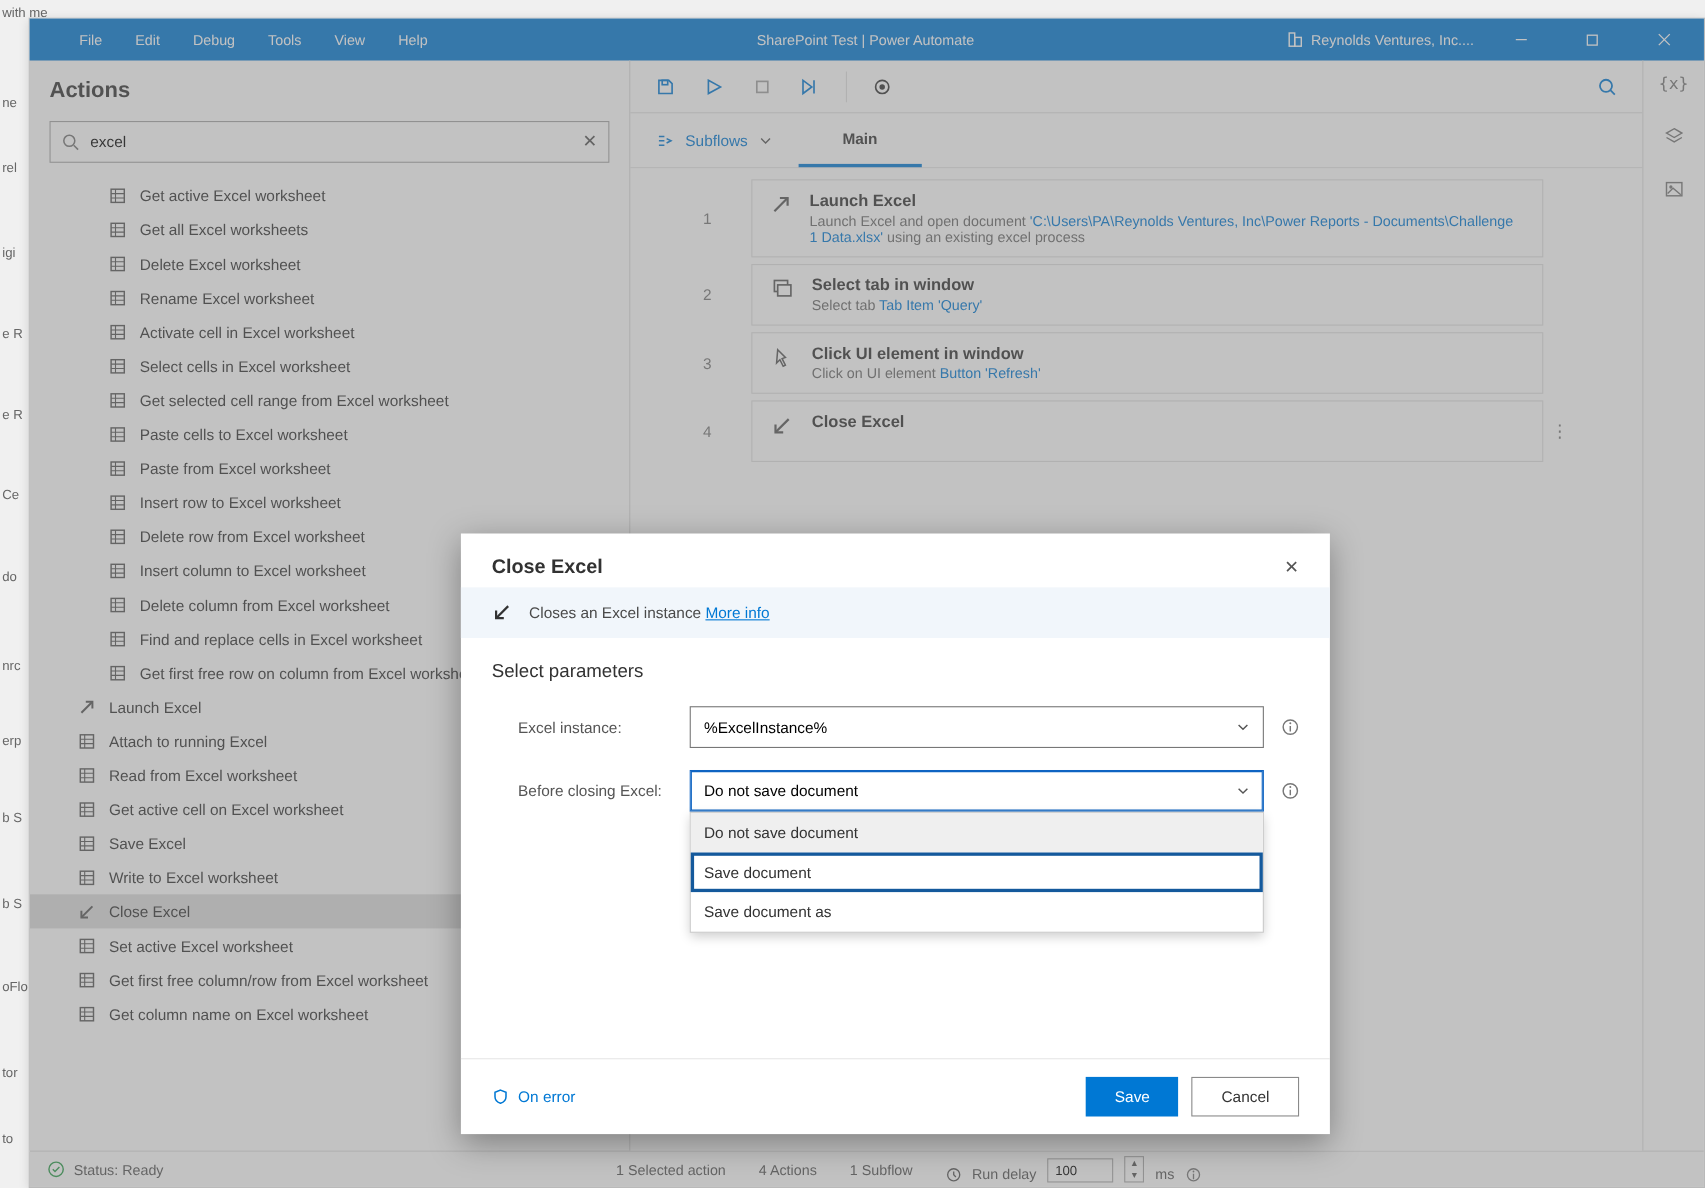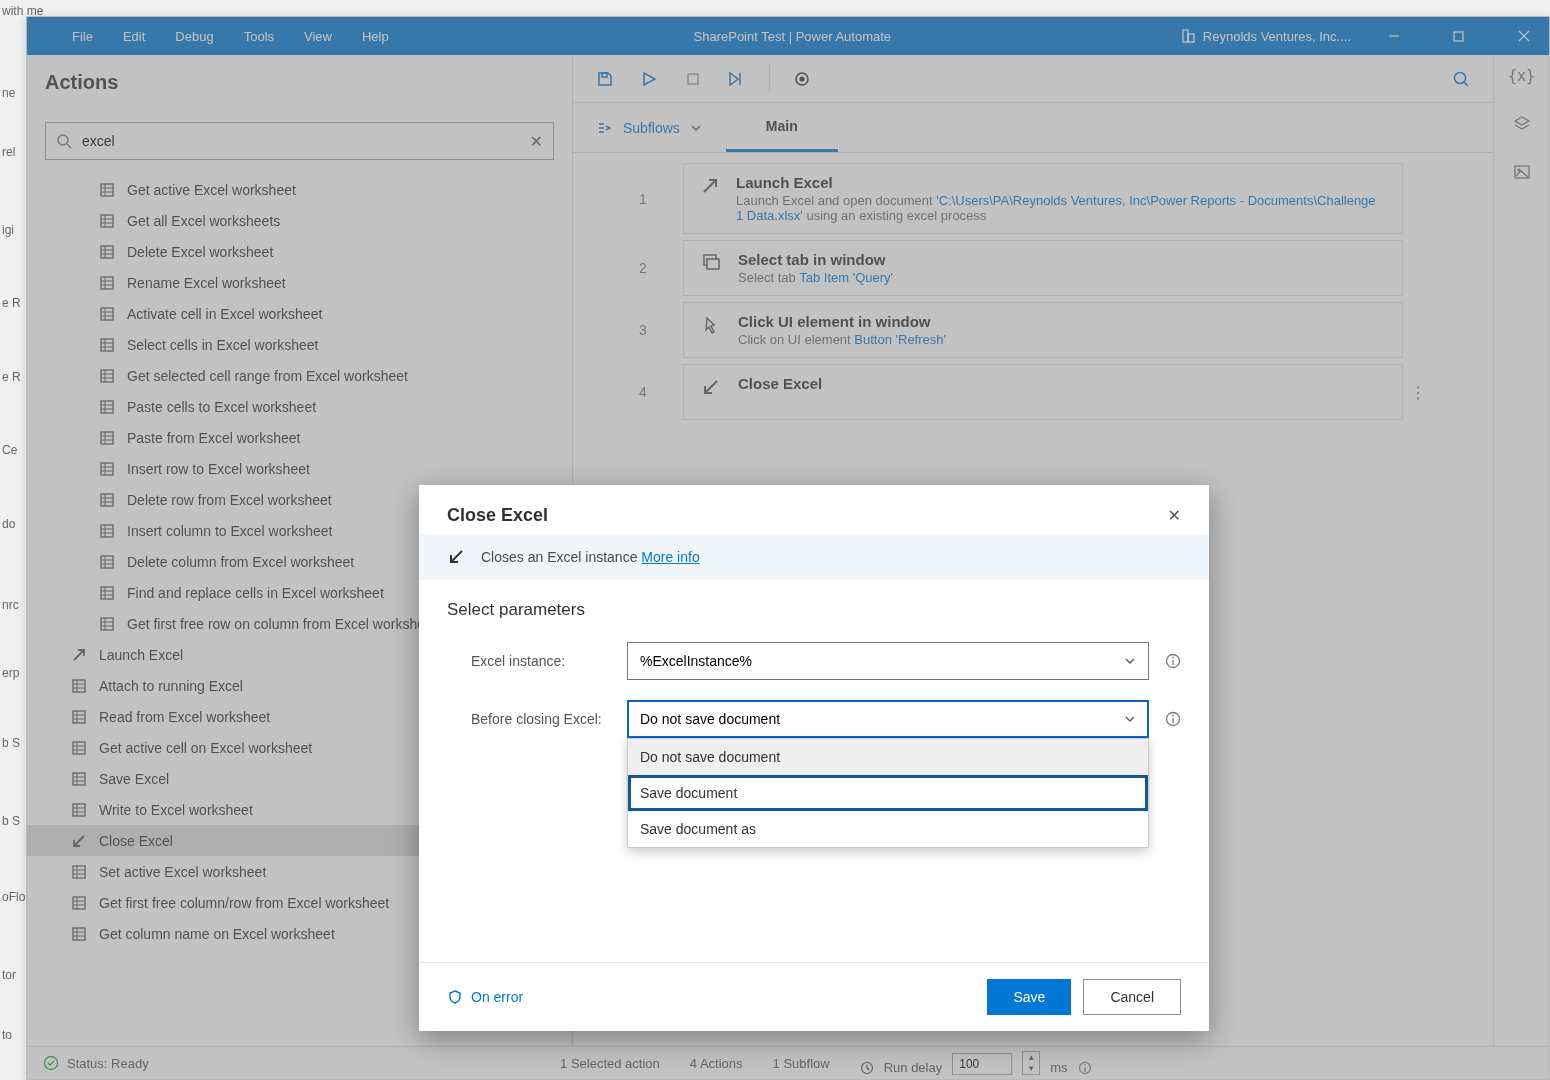--- a/index.html
+++ b/index.html
@@ -13,33 +13,33 @@
   display: flex; flex-direction: column;
 }
 
 .title-bar {
   background: #0078d4; height: 38px; display: flex; align-items: center;
   color: #fff; font-size: 13px;
 }
 .title-bar .menus { display: flex; gap: 0; padding-left: 30px; }
 .title-bar .menus span { padding: 0 15px; cursor: pointer; }
 .title-bar .title { flex: 1; text-align: center; }
-.title-bar .right { display: flex; align-items: center; gap: 20px; padding-right: 3px; justify-content: center; }
+.title-bar .right { display: flex; align-items: center; gap: 20px; padding-right: 14px; justify-content: center; }
 .title-bar .right .org { display: flex; align-items: center; gap: 6px; }
 .win-btn { width: 45px; height: 38px; display: flex; align-items: center; justify-content: center; cursor: pointer; }
 
 .body-area { flex: 1; display: flex; position: relative; }
 
 .actions-panel {
   width: 546px; border-right: 1px solid #dcdcdc; display: flex; flex-direction: column;
   position: relative;
 }
 .actions-panel .panel-title { font-size: 20px; font-weight: 600; padding: 16px 18px 12px; color: #333; }
 .search-box {
-  margin: 16px 18px 10px; border: 1px solid #a7a7a7; height: 38px; display: flex; align-items: center;
+  margin: 4px 18px 10px; border: 1px solid #a7a7a7; height: 38px; display: flex; align-items: center;
   padding: 0 10px; gap: 10px;
 }
 .search-box input { flex: 1; border: none; outline: none; font-size: 14px; background: transparent; }
 .search-box .clear { color: #555; cursor: pointer; font-size: 16px; }
 
 .action-list { flex: 1; overflow: hidden; padding-top: 4px; }
 .action-item {
   display: flex; align-items: center; gap: 12px; padding: 4px 0 4px 72px;
   font-size: 14px; color: #323232; cursor: pointer; height: 31px;
 }

